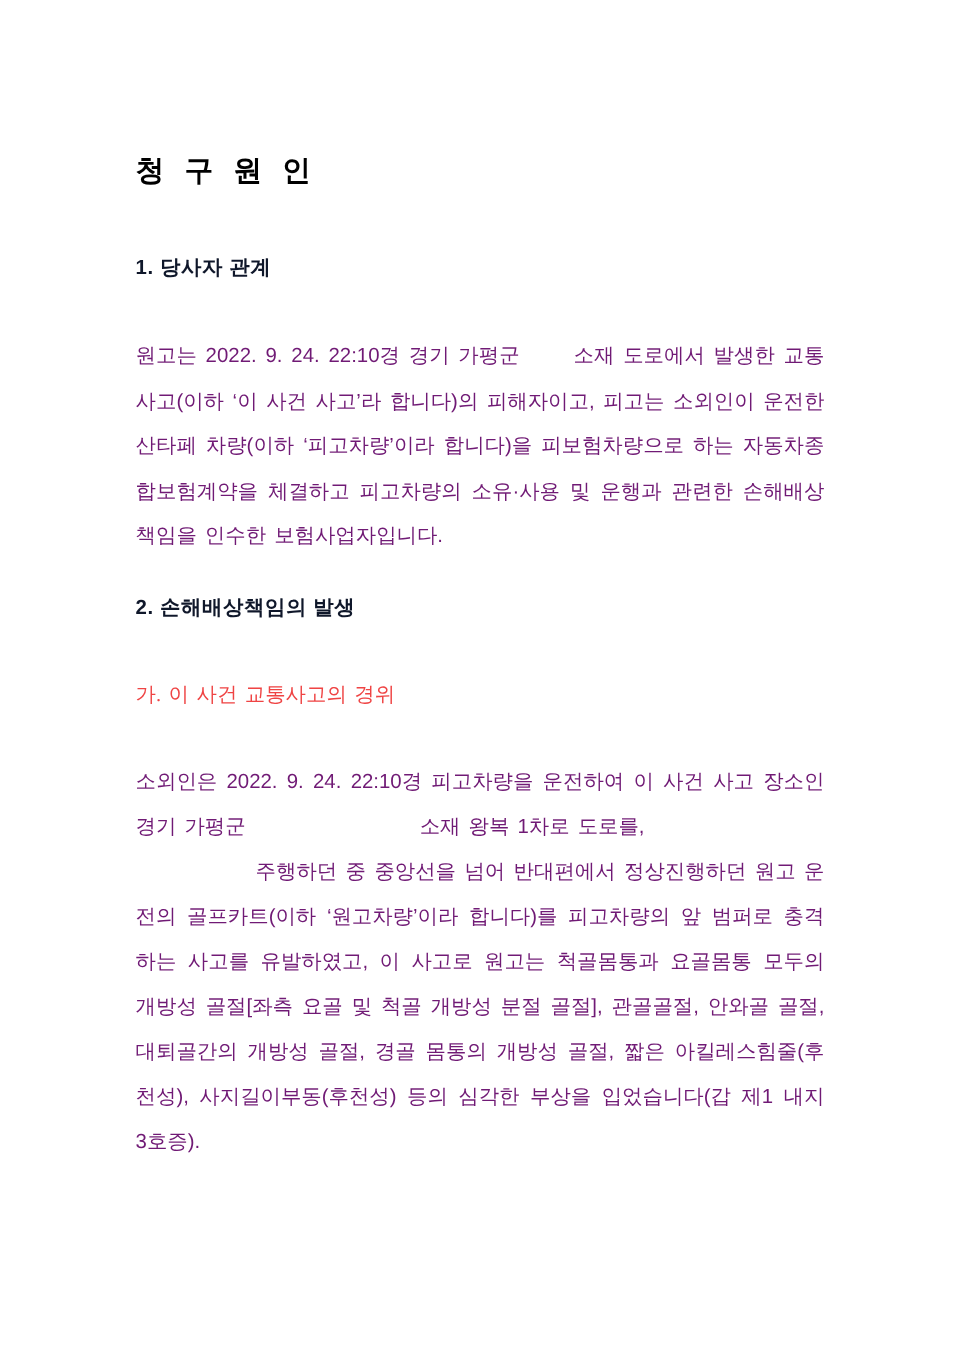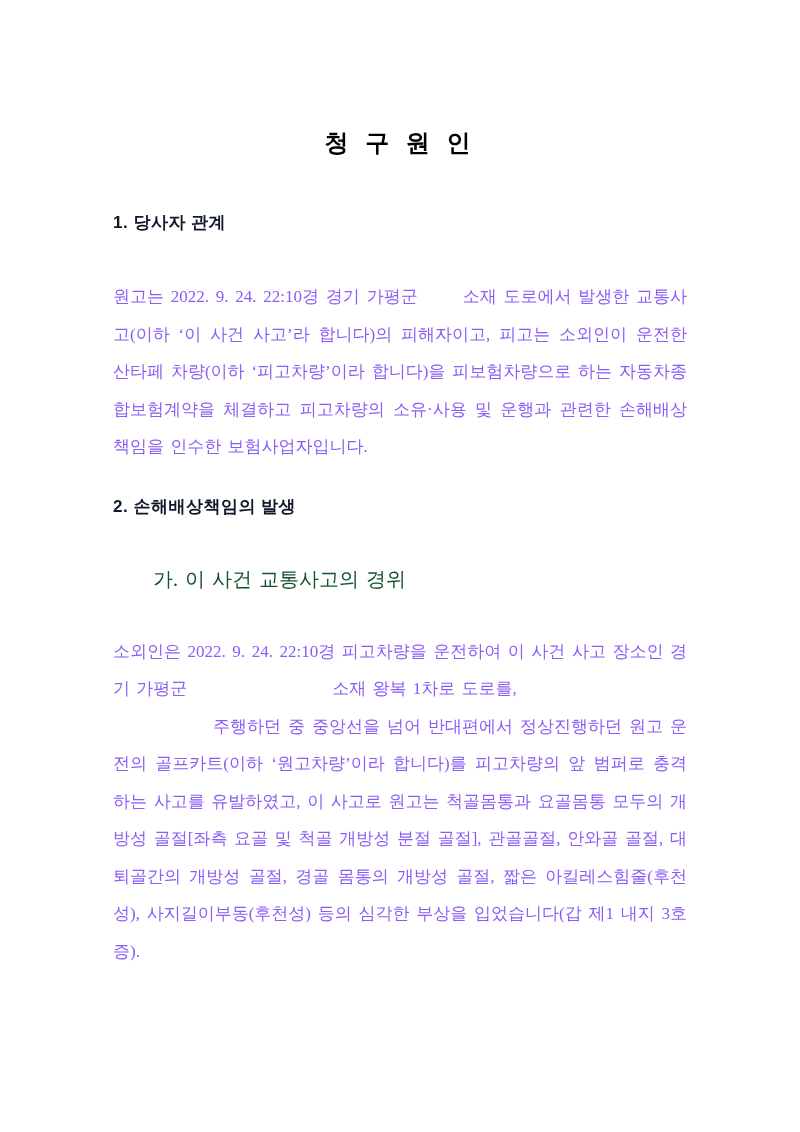--- a/index.html
+++ b/index.html
@@ -12,51 +12,49 @@
     background: #ffffff;
     padding: 128px 113px 0 113px;
     overflow: hidden;
     color: #1a1a1a;
   }
   .doc-title {
     font-family: "Liberation Sans", "DejaVu Sans", sans-serif;
     font-size: 24px;
     font-weight: bold;
     color: #000000;
-    text-align: center;
     letter-spacing: 5px;
     line-height: 30px;
   }
   .sec-heading {
     font-family: "Liberation Sans", "DejaVu Sans", sans-serif;
     font-size: 17px;
     font-weight: bold;
     color: #0f172a;
     line-height: 24px;
     letter-spacing: 0.5px;
   }
   .sec-heading.h1 { margin-top: 53px; }
   .sec-heading.h2 { margin-top: 29px; }
   .body-para {
-    font-family: Liberation Serif, serif;
+    font-family: Liberation Sans, sans-serif;
     font-size: 17px;
     line-height: 37.5px;
     text-align: justify;
     word-spacing: 2px;
-    color: #8b5cf6;
+    color: #701a75;
   }
   .body-para.p1 { margin-top: 43px; }
   .body-para.p2 { margin-top: 42px; }
   .sub-heading {
     font-family: "Liberation Serif", "DejaVu Serif", serif;
-    font-size: 20px;
+    font-size: 17px;
     line-height: 24px;
     word-spacing: 2px;
-    color: #14532d;
-    margin-left: 40px;
+    color: #ef4444;
   }
   .sub-heading.ga { margin-top: 48px; }
   .sub-heading.na { margin-top: 46px; }
   .redacted-gap {
     display: inline-block;
     height: 1px;
     vertical-align: baseline;
   }
 </style>
 </head>

